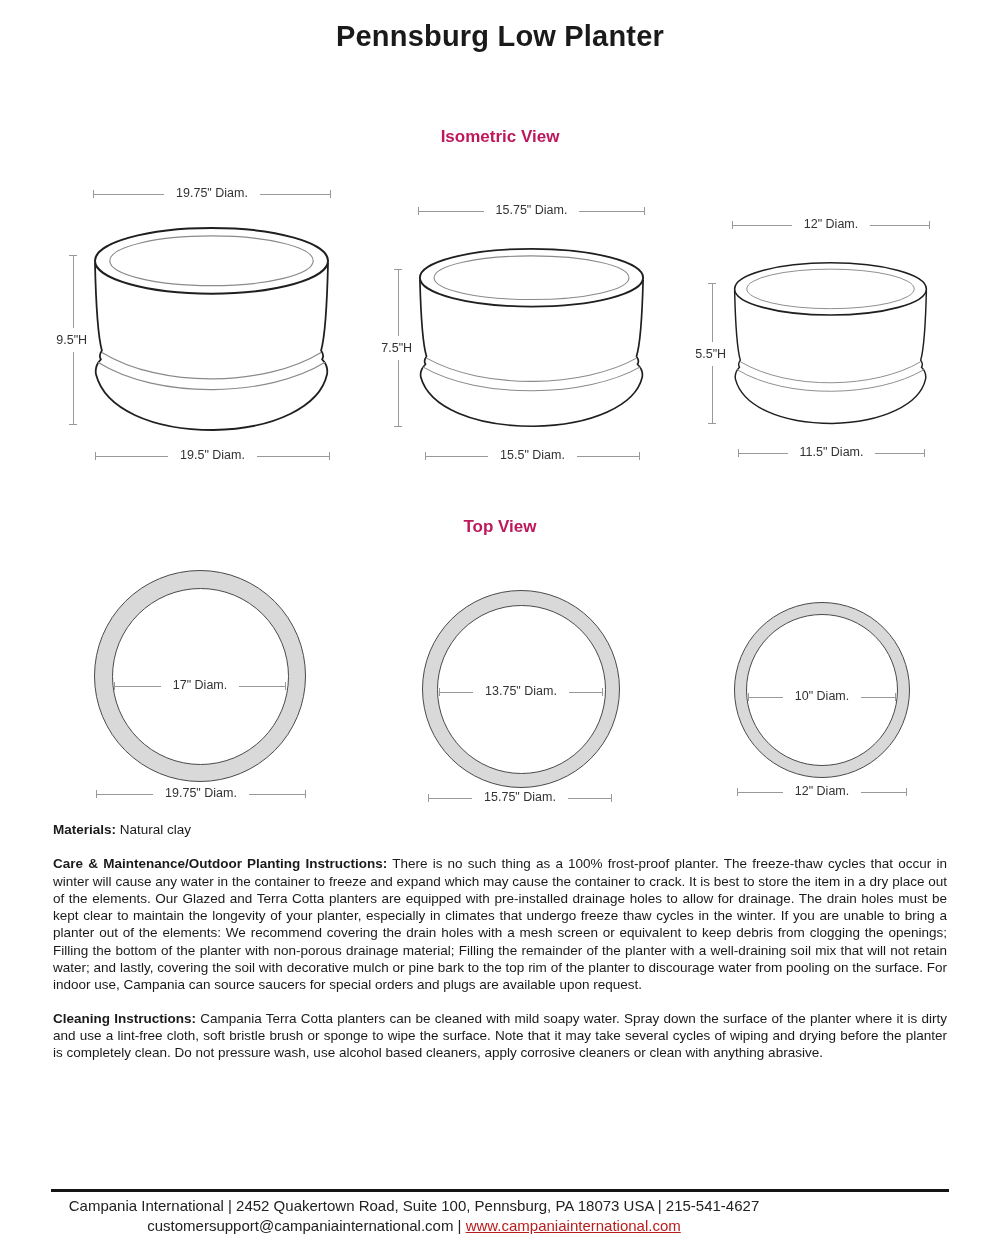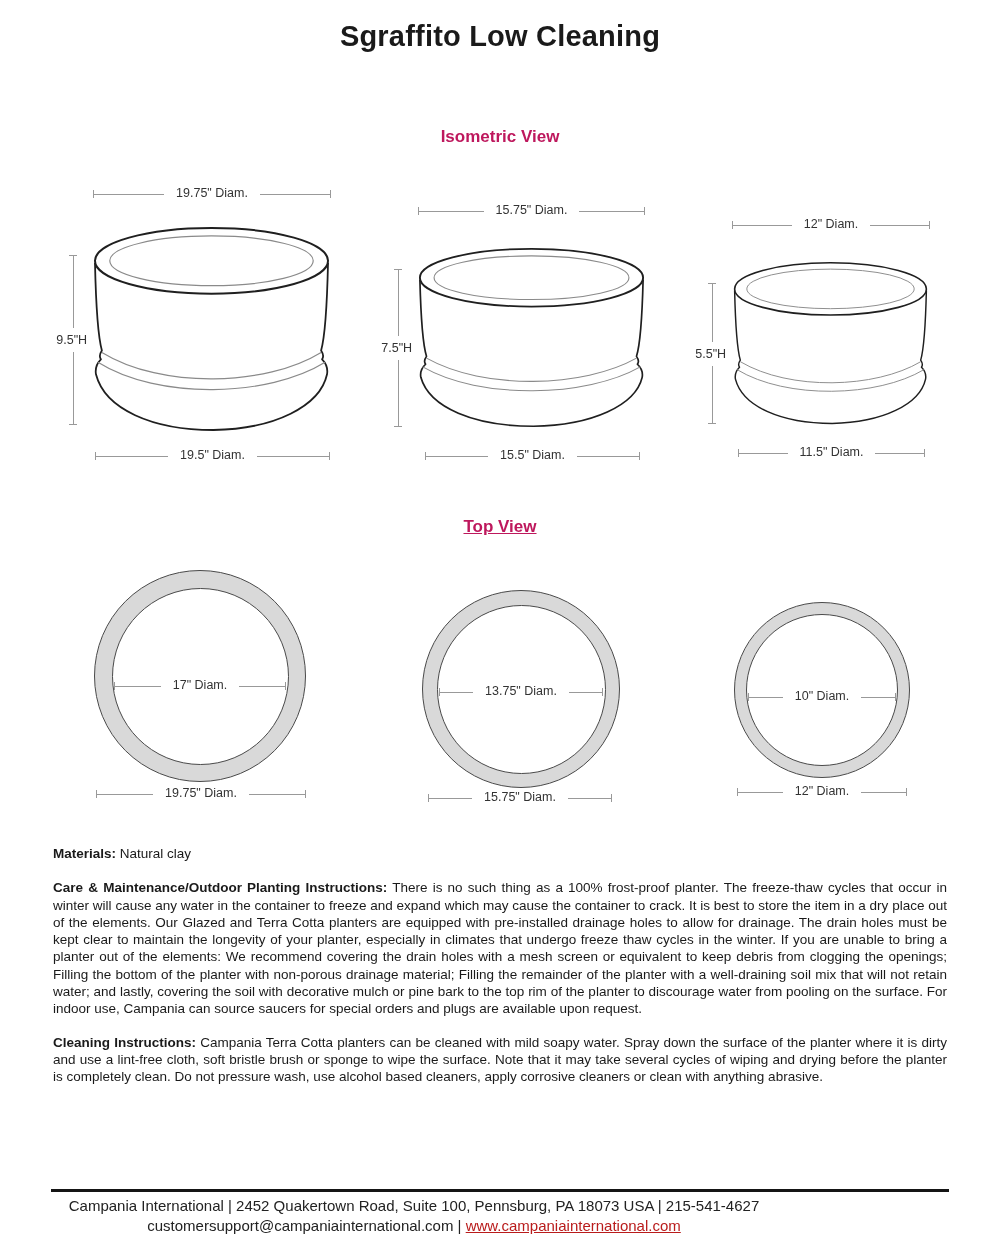--- a/index.html
+++ b/index.html
@@ -4,21 +4,21 @@
 <style>
   html,body{margin:0;padding:0;background:#fff;}
   .page{position:relative;width:1000px;height:1250px;background:#ffffff;overflow:hidden;
         font-family:"Liberation Sans",sans-serif;color:#1a1a1a;}
 
   .doc-title{position:absolute;top:20px;left:0;width:1000px;text-align:center;
              font-size:29px;font-weight:bold;letter-spacing:.2px;color:#1a1a1a;}
   .sec-head{position:absolute;width:1000px;left:0;text-align:center;
             font-size:17px;font-weight:bold;color:#be185d;}
   .sec-head.iso{top:127px;}
-  .sec-head.top{top:517px;text-decoration:underline;}
+  .sec-head.top{top:517px;}
 
   
   .hdim{position:absolute;display:flex;align-items:center;height:10px;}
   .hdim .tick{width:1px;height:8px;background:#999;}
   .hdim .seg{flex:1;height:1px;background:#999;}
   .hdim .dlabel{padding:0 12px;font-size:12.5px;color:#333;white-space:nowrap;
                 transform:translateY(-1px);}
 
   
   .vdim{position:absolute;width:44px;}
@@ -31,38 +31,38 @@
 
   .planter-svg{position:absolute;}
 
   
   .ring{position:absolute;border-radius:50%;background:#d9d9d9;
         border:1.6px solid #4a4a4a;box-sizing:border-box;}
   .ring .hole{position:absolute;border-radius:50%;background:#fff;
               border:1.6px solid #4a4a4a;box-sizing:border-box;}
 
   
-  .textblock{position:absolute;left:53px;top:845px;width:894px;
+  .textblock{position:absolute;left:53px;top:821px;width:894px;
              font-size:13.5px;line-height:17.3px;text-align:justify;color:#1a1a1a;}
   .textblock p{margin:0 0 16px 0;}
   .textblock .materials{margin-bottom:17px;}
   .textblock strong{font-weight:bold;}
 
   
   .footer-rule{position:absolute;left:51px;top:1189px;width:898px;height:3px;background:#151515;}
   .footer{position:absolute;left:0;top:1196px;width:828px;text-align:center;
           font-size:15px;line-height:20px;color:#222;}
   .footer a{text-decoration:underline;}
 </style>
 </head>
 <body>
 
 <div class="page">
 
-  <div class="doc-title">Sgraffito Low Cleaning</div>
+  <div class="doc-title">Pennsburg Low Planter</div>
 
   <div class="sec-head iso">Isometric View</div>
 
   <div class="hdim" style="left:93px;top:189px;width:238px;">
     <span class="tick"></span>
       <span class="seg"></span>
     <span class="dlabel">19.75" Diam.</span>
     <span class="seg"></span>
       <span class="tick"></span>
   </div>

